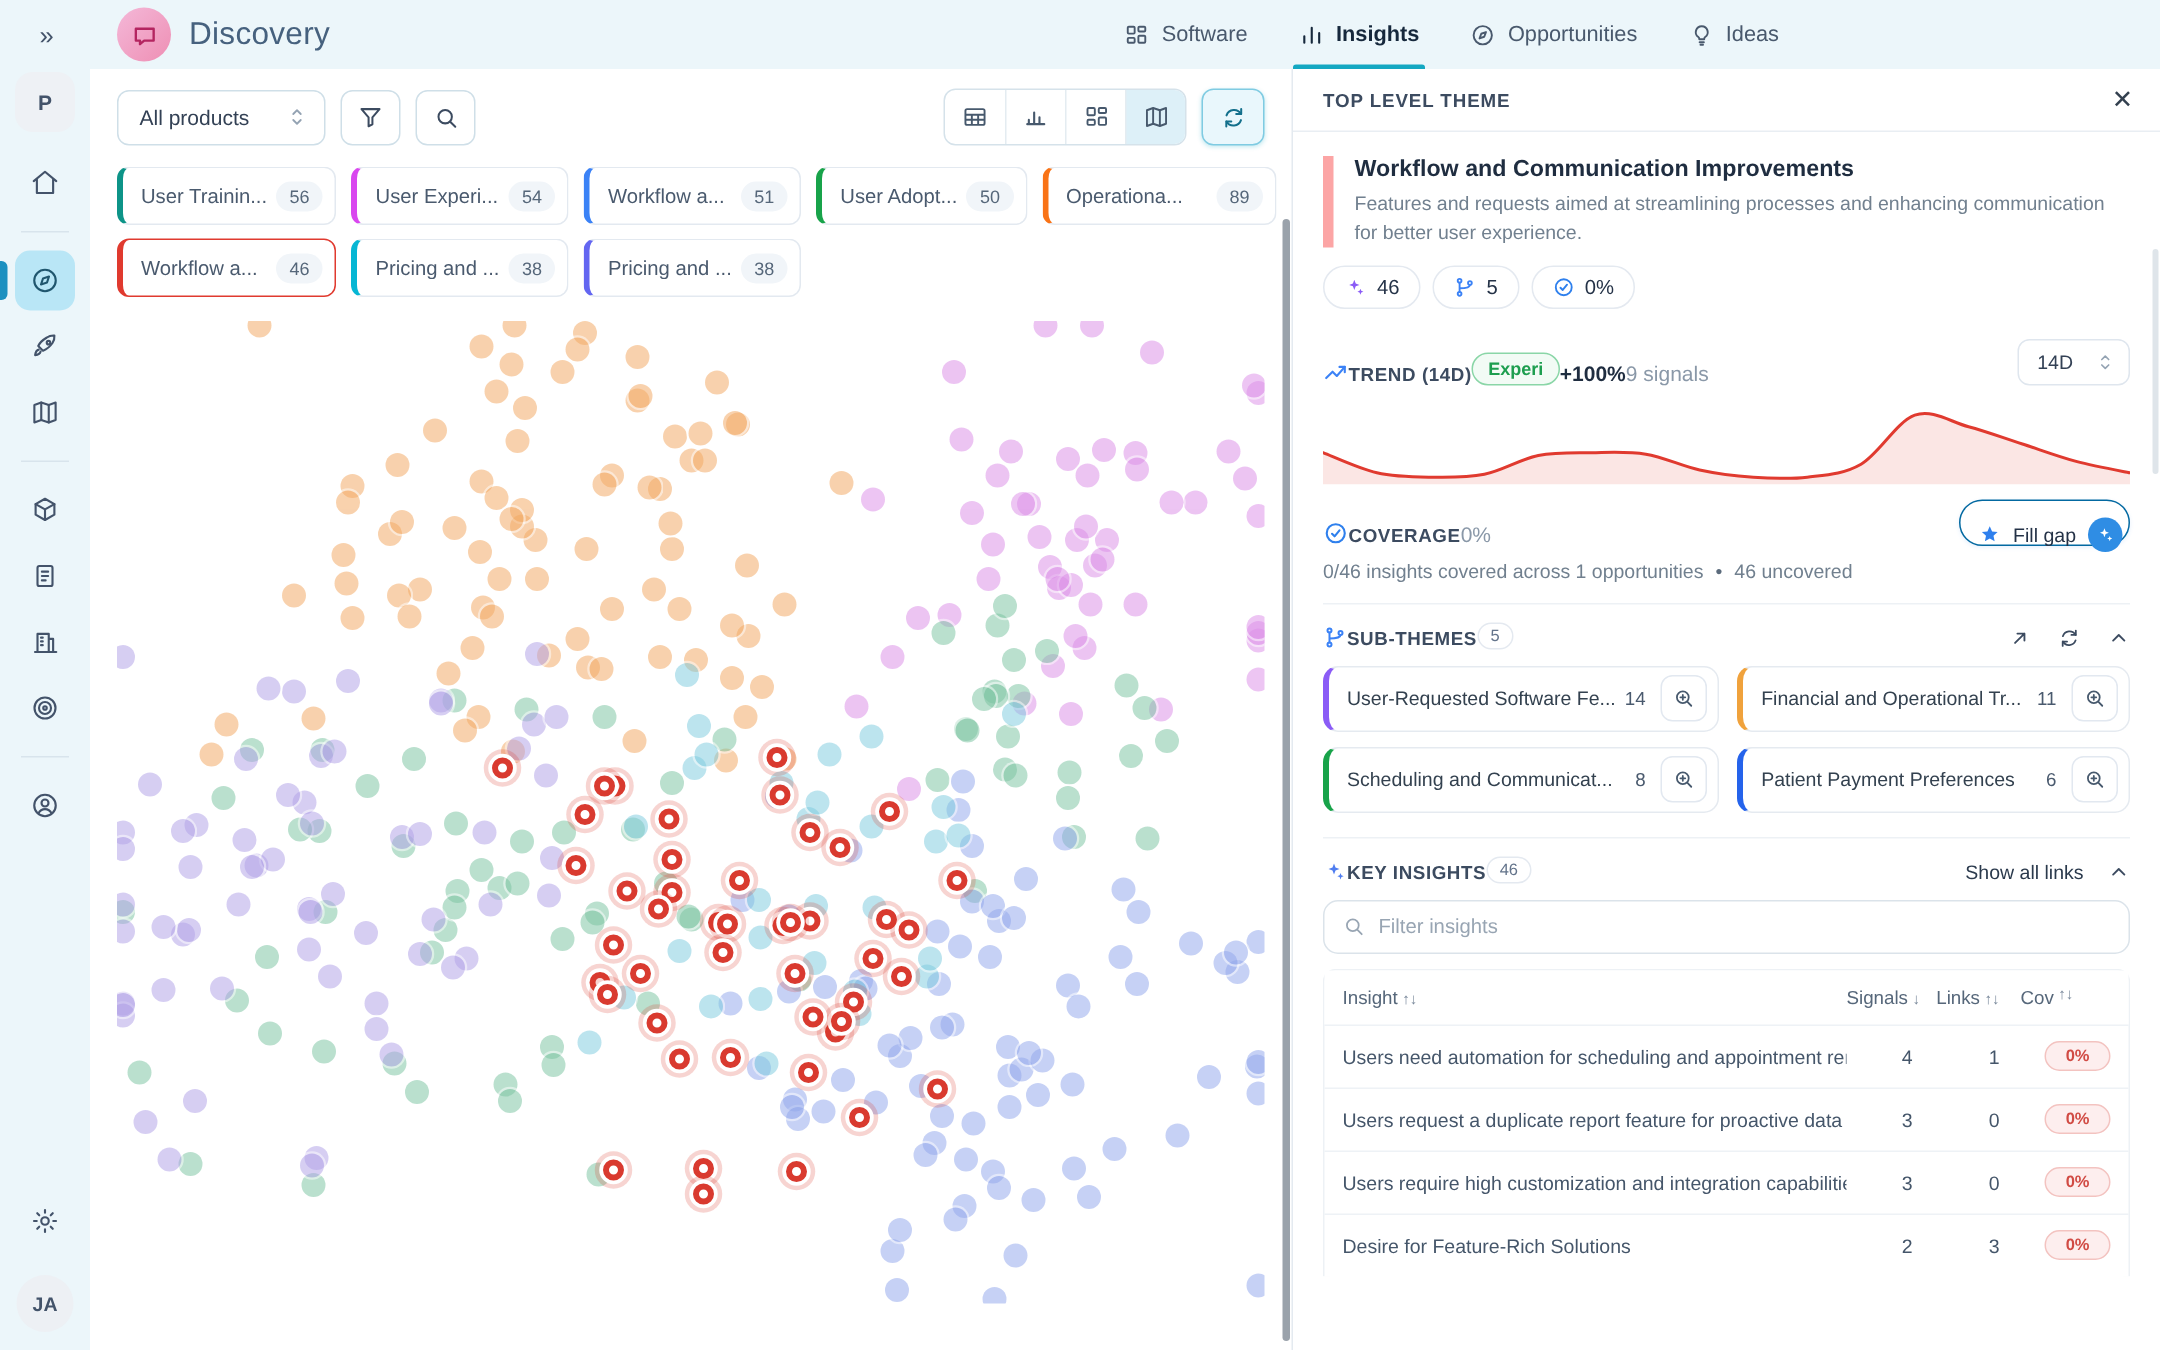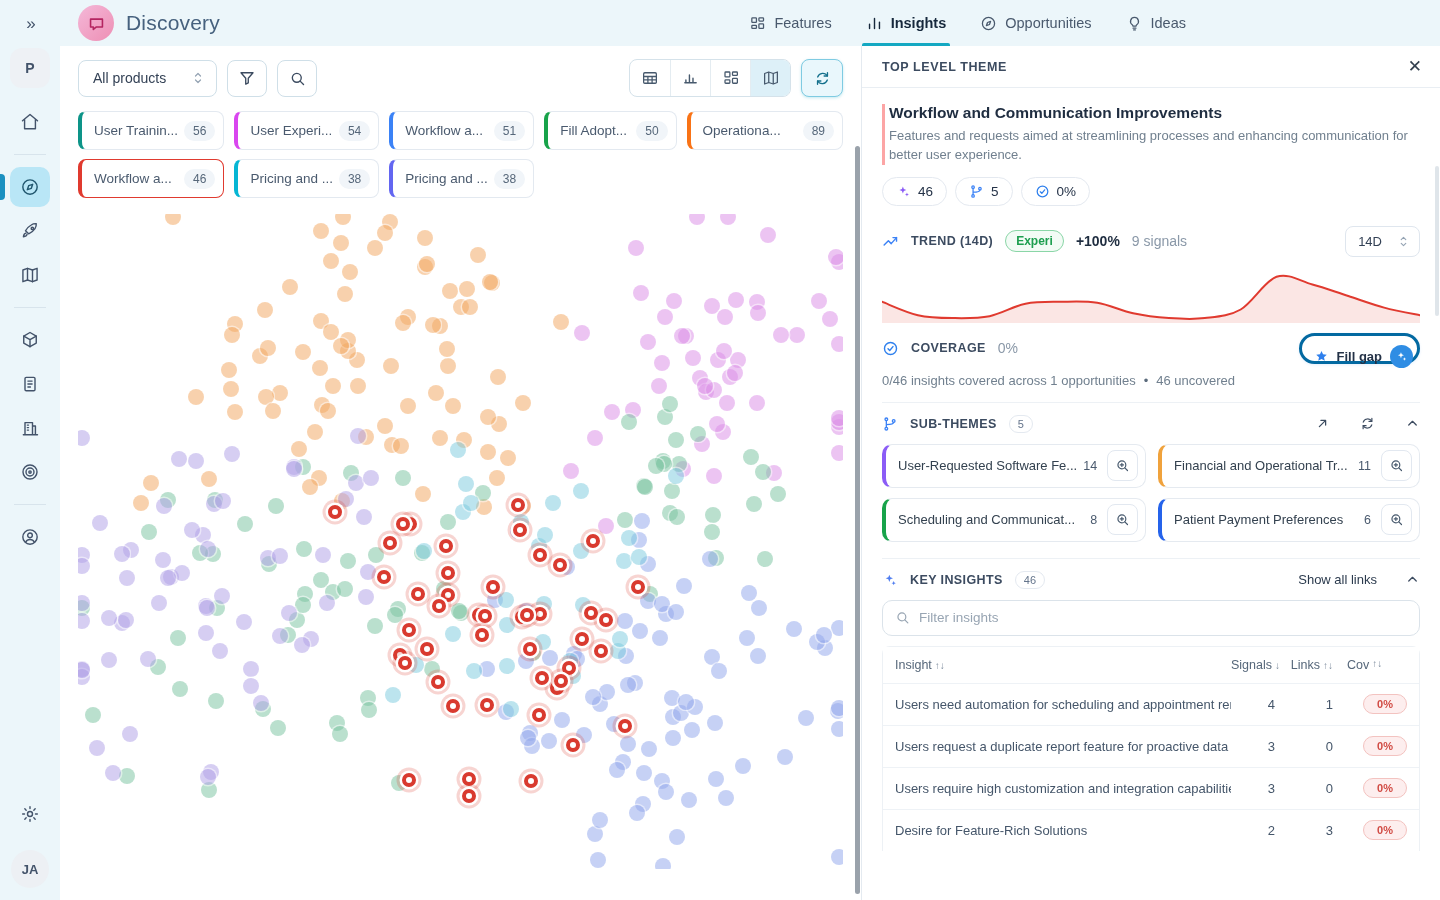--- a/index.html
+++ b/index.html
@@ -53,36 +53,36 @@
   .dot { position:absolute; width:16px; height:16px; border-radius:50%; opacity:.52; box-shadow:0 0 0 1.5px rgba(255,255,255,.95); transform:translate(-50%,-50%); }
   .dot.hot { width:14px; height:14px; background:#fff; border:4.5px solid #d93a2f; opacity:1; box-shadow:0 0 0 2.5px #fff, 0 0 0 5.5px rgba(217,58,47,.22); z-index:3; }
 
   
   .panel { width:578px; flex:0 0 578px; background:#fff; display:flex; flex-direction:column; overflow:hidden; position:relative; }
   .panel-scrolltrack { position:absolute; right:1px; top:120px; width:4px; height:150px; background:#dfe5ea; border-radius:2px; }
   .panel-head { height:42px; display:flex; align-items:center; padding:0 18px 0 20px; border-bottom:1px solid #e9eef3; flex:0 0 42px; }
   .panel-head .ph-title { font-size:12.5px; font-weight:bold; letter-spacing:.6px; color:#3c4b60; }
   .close-x { margin-left:auto; font-size:17px; color:#33404f; cursor:pointer; }
 
-  .theme-block { margin:16px 20px 0; border-left:3px solid #fca5a5; padding-left:4px; }
+  .theme-block { margin:16px 20px 0; border-left:7px solid #fca5a5; padding-left:14px; }
   .theme-title { font-size:15.5px; font-weight:bold; color:#1f2d40; }
   .theme-desc { font-size:13px; color:#71808f; line-height:1.45; margin-top:5px; }
   .stat-pills { display:flex; gap:8px; margin:12px 20px 0; }
   .pill { display:flex; align-items:center; gap:7px; border:1px solid #e4e9f0; border-radius:999px; padding:6px 13px; font-size:13.5px; color:#243247; background:#fff; }
 
   .section { padding:0 20px; }
-  .sec-row { display:flex; align-items:center; gap:12px; }
+  .sec-row { display:flex; align-items:flex-end; gap:0; }
   .sec-label { font-size:12.5px; font-weight:bold; letter-spacing:.4px; color:#3c4b60; }
   .badge { border:1px solid #e4e9f0; border-radius:999px; font-size:11px; color:#64748b; padding:2px 8px; background:#fff; }
   .green-pill { border:1px solid #8ad6a7; background:#f2fbf5; color:#1d9e4f; font-size:12px; font-weight:bold; border-radius:999px; padding:3px 10px; }
   .bold-dark { font-weight:bold; color:#1f2d40; }
   .muted { color:#8a98a8; }
   .mini-select { margin-left:auto; display:flex; align-items:center; gap:16px; border:1px solid #dfe6ee; border-radius:8px; height:31px; padding:0 10px 0 12px; font-size:13px; color:#334155; cursor:pointer; }
   .sparkline { margin-top:8px; }
-  .fillgap-btn { margin-left:auto; display:flex; align-items:center; gap:8px; border:3px solid #0369a1; background:#fff; border-radius:999px; height:31px; padding:16px 4px 0 12px; font-size:13px; color:#243247; cursor:pointer; box-shadow:0 1px 3px rgba(47,128,237,.12);font-weight:bold; }
+  .fillgap-btn { margin-left:auto; display:flex; align-items:center; gap:8px; border:1px solid #0369a1; background:#fff; border-radius:999px; height:31px; padding:16px 4px 0 12px; font-size:13px; color:#243247; cursor:pointer; box-shadow:0 1px 3px rgba(47,128,237,.12); }
   .spark-badge { width:23px; height:23px; border-radius:50%; background:#2f8de4; color:#fff; display:flex; align-items:center; justify-content:center; }
   .cov-sub { font-size:13px; color:#71808f; margin-top:9px; display:flex; align-items:center; gap:8px; }
   .divider { height:1px; background:#edf1f5; margin:14px 0 0; }
 
   .icon-ghost { color:#3c4b60; cursor:pointer; }
   .subtheme-grid { display:grid; grid-template-columns:1fr 1fr; gap:10px 12px; margin-top:11px; }
   .subtheme { height:44px; background:#fff; border:1px solid #e5eaf0; border-left:4px solid #ccc; border-radius:10px; display:flex; align-items:center; padding:0 7px 0 12px; cursor:pointer; }
   .subtheme.selected { background:#f2f6fd; border-color:#b7c7ef; }
   .st-label { font-size:13px; color:#33414f; white-space:nowrap; overflow:hidden; flex:1; }
   .st-count { font-size:12.5px; color:#4a5a6e; margin:0 10px 0 6px; background:transparent; }
@@ -215,21 +215,21 @@
     <div class="nav">
       <div class="nav-tab">
         <span>
             <svg width="17" height="17" viewBox="0 0 24 24" fill="none" stroke="currentColor" stroke-width="1.8">
               <rect x="4" y="4" width="6.5" height="6.5" rx="1"></rect>
               <rect x="14" y="4" width="6.5" height="4.5" rx="1"></rect>
               <rect x="4" y="14.5" width="6.5" height="4.5" rx="1"></rect>
               <rect x="14" y="12.5" width="6.5" height="6.5" rx="1"></rect>
             </svg>
           </span>
-        <span>Features</span>
+        <span>Software</span>
       </div>
       <div class="nav-tab active">
         <span>
             <svg width="17" height="17" viewBox="0 0 24 24" fill="none" stroke="currentColor" stroke-width="2" stroke-linecap="round">
               <path d="M5 19v-6M12 19V5M19 19v-9"></path>
             </svg>
           </span>
         <span>Insights</span>
       </div>
       <div class="nav-tab">
@@ -324,21 +324,21 @@
           </div>
           <div class="chip" style="border-left-color: rgb(217, 70, 239);">
             <span class="chip-label">User Experi...</span>
             <span class="chip-count">54</span>
           </div>
           <div class="chip" style="border-left-color: rgb(59, 130, 246);">
             <span class="chip-label">Workflow a...</span>
             <span class="chip-count">51</span>
           </div>
           <div class="chip" style="border-left-color: rgb(24, 163, 74);">
-            <span class="chip-label">Fill Adopt...</span>
+            <span class="chip-label">User Adopt...</span>
             <span class="chip-count">50</span>
           </div>
           <div class="chip" style="border-left-color: rgb(249, 115, 22); gap: 16px;">
             <span class="chip-label">Operationa...</span>
             <span class="chip-count">89</span>
           </div>
           <div class="chip selected" style="border-color: rgb(224, 58, 47);">
             <span class="chip-label">Workflow a...</span>
             <span class="chip-count">46</span>
           </div>

